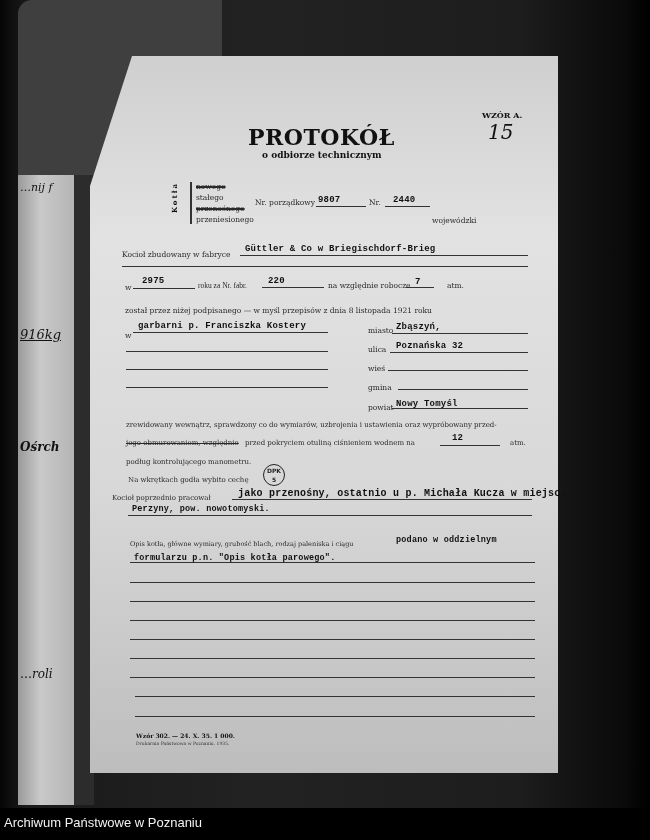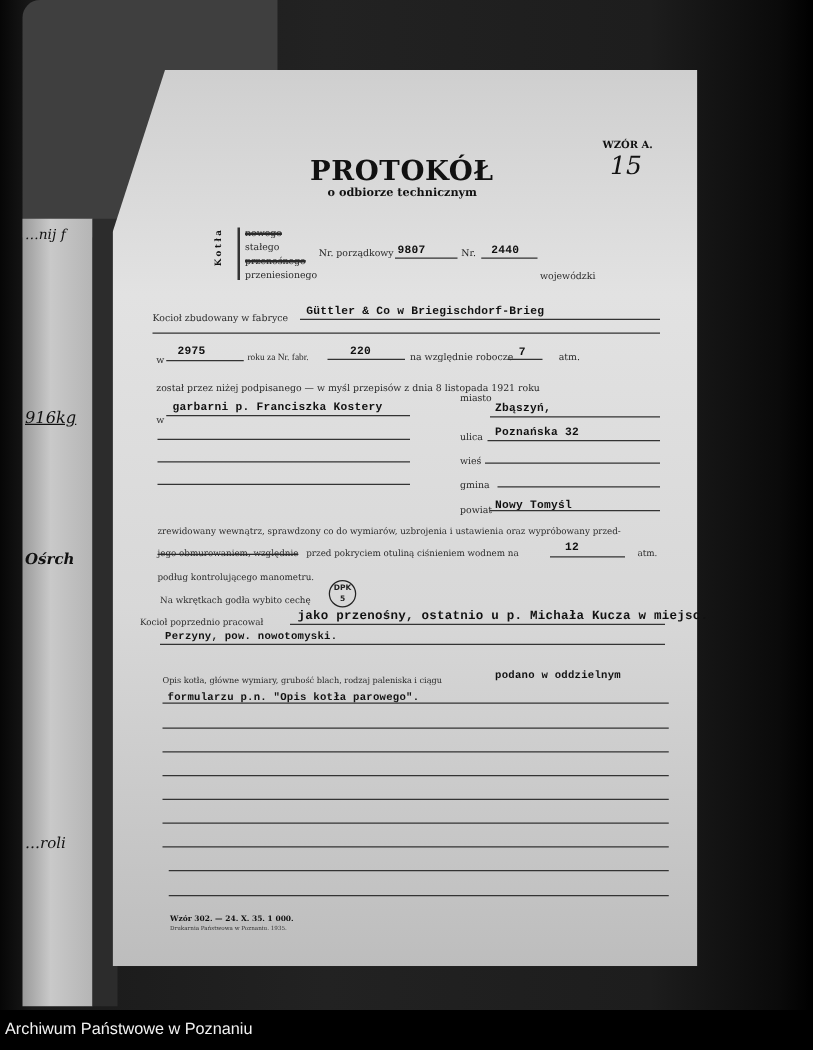--- a/index.html
+++ b/index.html
@@ -86,37 +86,37 @@
 
 <span class="abs printed" style="left:122px;top:250px;">Kocioł zbudowany w fabryce</span>
 <span class="abs typed" style="left:245px;top:244px;">Güttler &amp; Co w Briegischdorf-Brieg</span>
 <div class="rule" style="left:240px;top:255px;width:288px;"></div>
 <div class="rule" style="left:122px;top:266px;width:406px;"></div>
 
 <span class="abs printed" style="left:125px;top:283px;">w</span>
 <span class="abs typed" style="left:142px;top:276px;">2975</span>
 <div class="rule" style="left:133px;top:288px;width:62px;"></div>
 <span class="abs printed" style="left:198px;top:281px;font-family:Liberation Serif, serif;">roku za Nr. fabr.</span>
-<span class="abs typed" style="left:280px;top:276px;">220</span>
+<span class="abs typed" style="left:268px;top:276px;">220</span>
 <div class="rule" style="left:262px;top:287px;width:62px;"></div>
 <span class="abs printed" style="left:328px;top:281px;">na względnie robocze</span>
 <span class="abs typed" style="left:415px;top:277px;">7</span>
 <div class="rule" style="left:406px;top:287px;width:28px;"></div>
 <span class="abs printed" style="left:447px;top:281px;">atm.</span>
 
 <span class="abs printed" style="left:125px;top:306px;">został przez niżej podpisanego — w myśl przepisów z dnia 8 listopada 1921 roku</span>
 
 <span class="abs printed" style="left:125px;top:331px;">w</span>
 <span class="abs typed" style="left:138px;top:321px;">garbarni p. Franciszka Kostery</span>
 <div class="rule" style="left:133px;top:332px;width:195px;"></div>
 <div class="rule" style="left:126px;top:351px;width:202px;"></div>
 <div class="rule" style="left:126px;top:369px;width:202px;"></div>
 <div class="rule" style="left:126px;top:387px;width:202px;"></div>
 
-<span class="abs printed" style="left:368px;top:314px;">miasto</span>
+<span class="abs printed" style="left:368px;top:326px;">miasto</span>
 <span class="abs typed" style="left:396px;top:322px;">Zbąszyń,</span>
 <div class="rule" style="left:392px;top:333px;width:136px;"></div>
 <span class="abs printed" style="left:368px;top:345px;">ulica</span>
 <span class="abs typed" style="left:396px;top:341px;">Poznańska 32</span>
 <div class="rule" style="left:390px;top:352px;width:138px;"></div>
 <span class="abs printed" style="left:368px;top:364px;">wieś</span>
 <div class="rule" style="left:388px;top:370px;width:140px;"></div>
 <span class="abs printed" style="left:368px;top:383px;">gmina</span>
 <div class="rule" style="left:398px;top:389px;width:130px;"></div>
 <span class="abs printed" style="left:368px;top:403px;">powiat</span>

